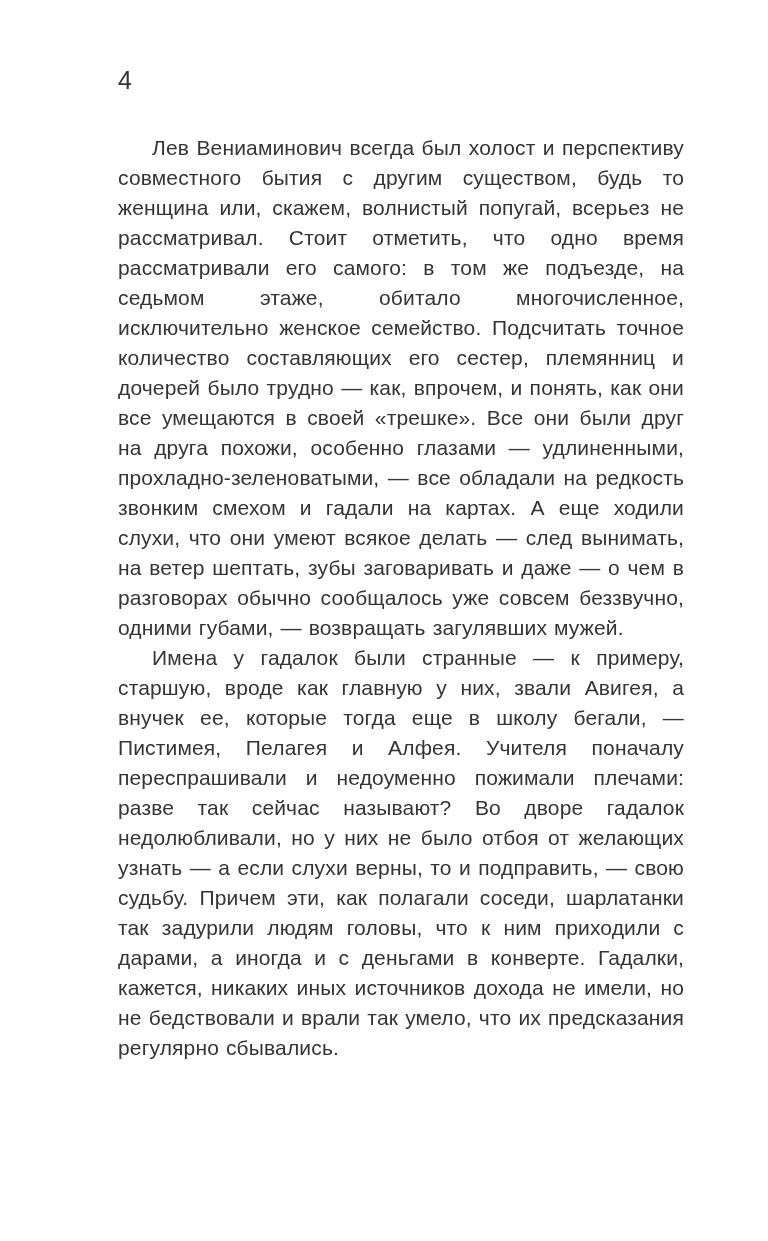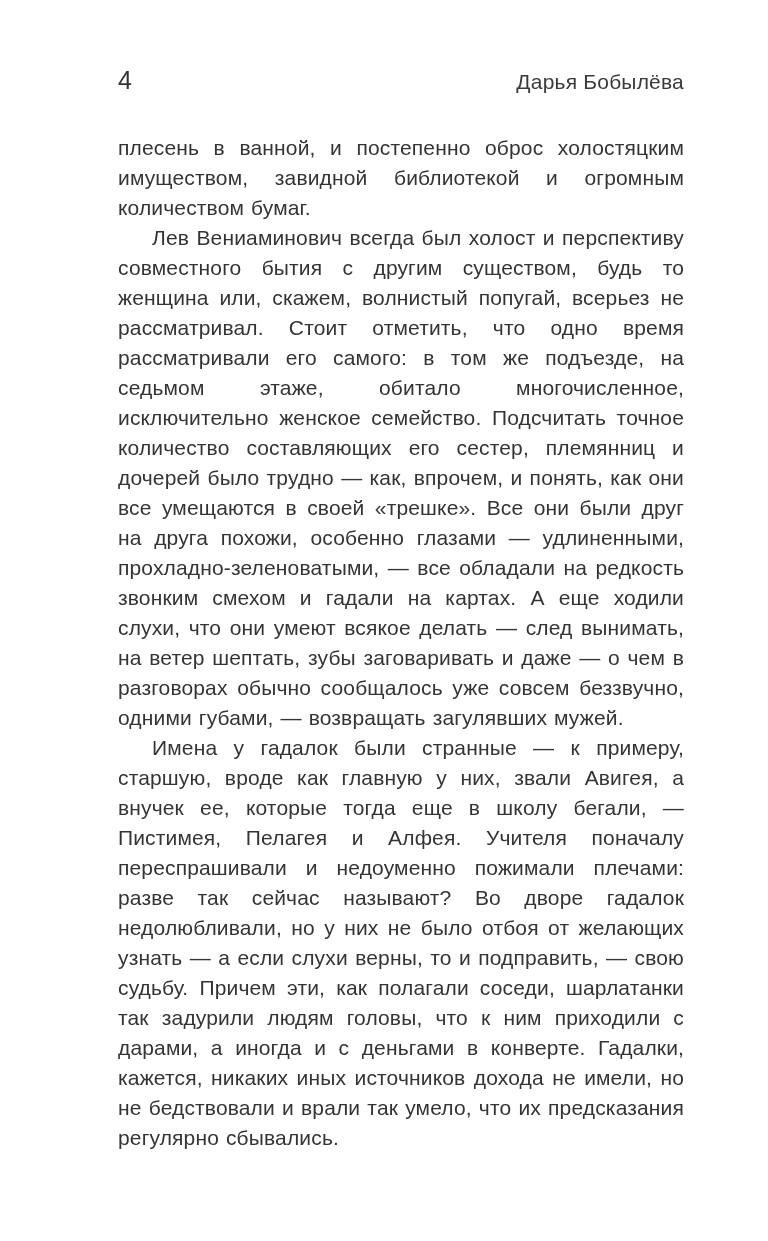--- a/index.html
+++ b/index.html
@@ -52,22 +52,20 @@
       text-indent: 34px;
     }
   </style>
 </head>
 <body>
 
 <div class="page">
 
   <div class="page-header">
     <span class="page-number">4</span>
-    <span class="author-name">Дарья Бобылёва</span>
   </div>
 
   <div class="body-text" lang="ru">
-    <p>плесень в ванной, и постепенно оброс холостяцким имуществом, завидной библиотекой и огромным количеством бумаг.</p>
     <p class="indent">Лев Вениаминович всегда был холост и перспективу совместного бытия с другим существом, будь то женщина или, скажем, волнистый попугай, всерьез не рассматривал. Стоит отметить, что одно время рассматривали его самого: в том же подъезде, на седьмом этаже, обитало многочисленное, исключительно женское семейство. Подсчитать точное количество составляющих его сестер, племянниц и дочерей было трудно — как, впрочем, и понять, как они все умещаются в своей «трешке». Все они были друг на друга похожи, особенно глазами — удлиненными, прохладно-зеленоватыми, — все обладали на редкость звонким смехом и гадали на картах. А еще ходили слухи, что они умеют всякое делать — след вынимать, на ветер шептать, зубы заговаривать и даже — о чем в разговорах обычно сообщалось уже совсем беззвучно, одними губами, — возвращать загулявших мужей.</p>
     <p class="indent">Имена у гадалок были странные — к примеру, старшую, вроде как главную у них, звали Авигея, а внучек ее, которые тогда еще в школу бегали, — Пистимея, Пелагея и Алфея. Учителя поначалу переспрашивали и недоуменно пожимали плечами: разве так сейчас называют? Во дворе гадалок недолюбливали, но у них не было отбоя от желающих узнать — а если слухи верны, то и подправить, — свою судьбу. Причем эти, как полагали соседи, шарлатанки так задурили людям головы, что к ним приходили с дарами, а иногда и с деньгами в конверте. Гадалки, кажется, никаких иных источников дохода не имели, но не бедствовали и врали так умело, что их предсказания регулярно сбывались.</p>
   </div>
 
 </div>
 
 </body></html>

